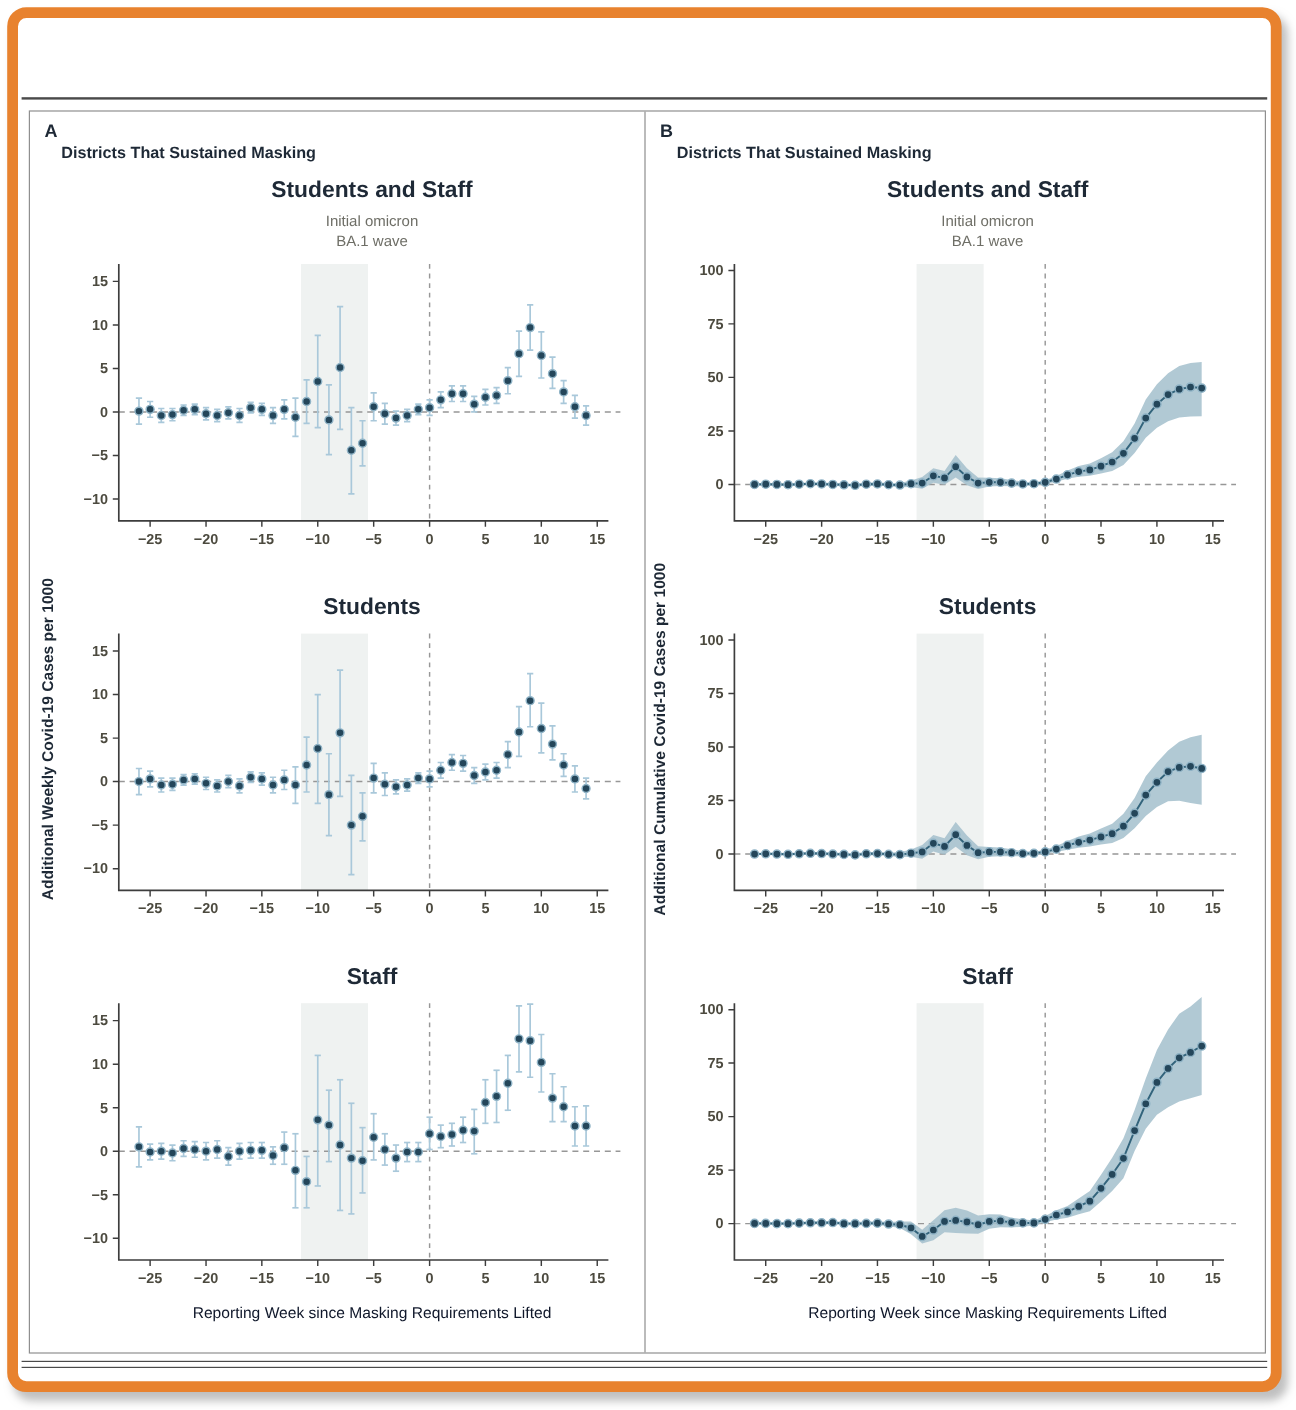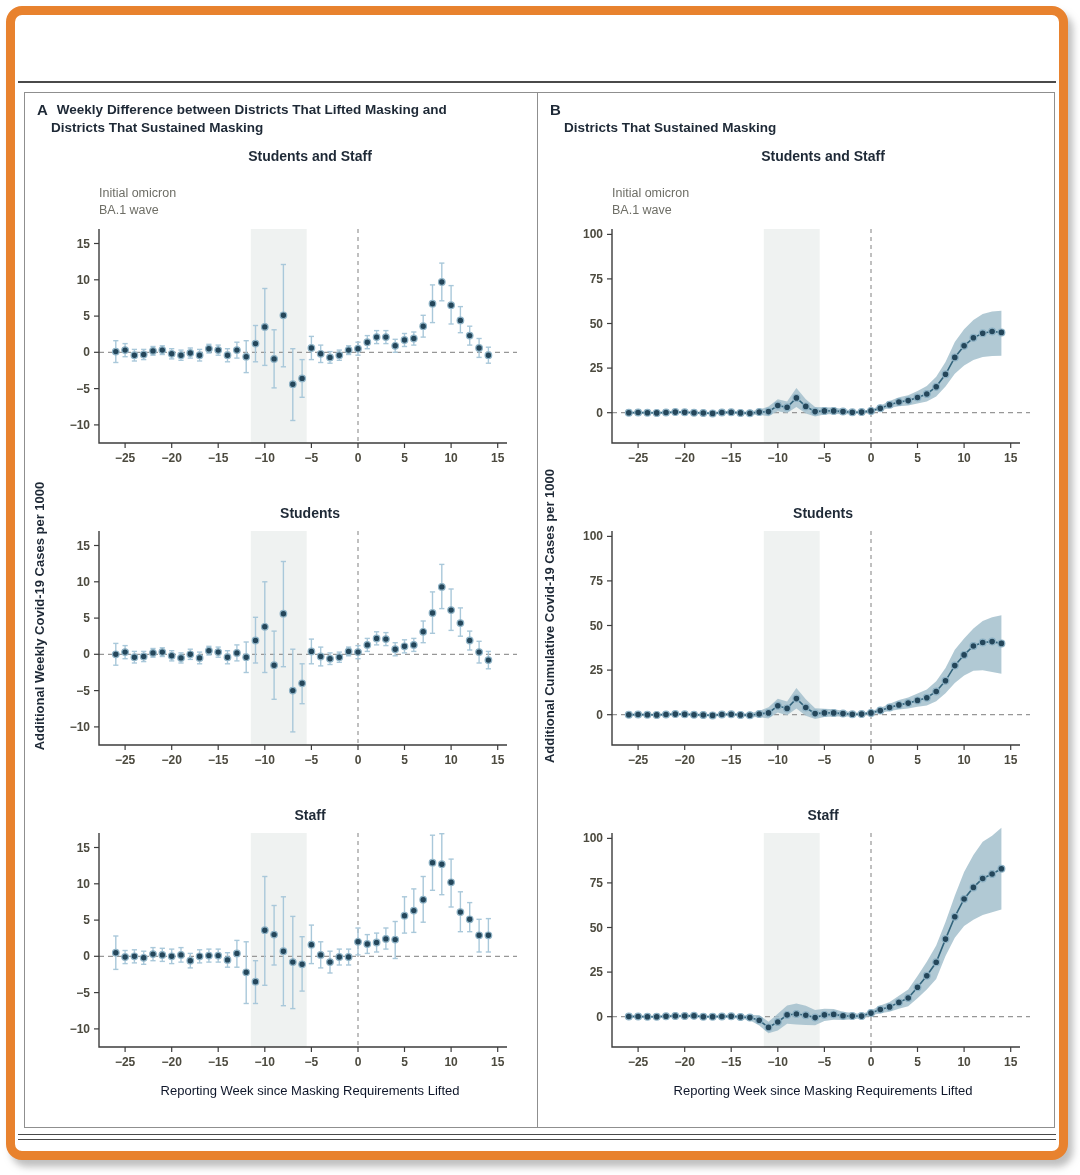--- a/index.html
+++ b/index.html
@@ -15,22 +15,22 @@
   .rule-b2{top:1124px;}
   .figure-box{position:absolute;top:77px;left:9px;width:1031px;height:1036px;border:1px solid #8F8F8F;box-sizing:border-box;display:flex;background:#ffffff;}
   .panel{position:relative;box-sizing:border-box;padding-top:8px;}
   .panel-a{width:513px;border-right:1px solid #8F8F8F;}
   .panel-b{flex:1;}
   .panel-header{margin:0 14px 12px 12px;min-height:34px;}
   .panel-letter{float:left;font-weight:bold;font-size:15px;color:#1E2936;margin-right:9px;}
   .panel-title{font-weight:bold;font-size:13.5px;color:#1E2936;line-height:1.3;}
   .panel-title .indent{margin-left:14px;}
   .chart-section{margin-bottom:28px;}
-  .chart-head{width:478px;margin-left:18px;padding-left:56px;box-sizing:border-box;text-align:center;font-weight:bold;font-size:14px;color:#1E2936;}
-  .chart-annotation{width:478px;margin-left:18px;padding-left:56px;box-sizing:border-box;color:#6E6E66;font-size:12.5px;line-height:1.35;margin-top:21px;height:34px;}
+  .chart-head{width:478px;margin-left:18px;padding-left:56px;box-sizing:border-box;text-align:center;font-weight:bold;font-size:19px;color:#1E2936;}
+  .chart-annotation{width:478px;margin-left:18px;padding-left:56px;box-sizing:border-box;text-align:center;color:#6E6E66;font-size:12.5px;line-height:1.35;margin-top:6px;height:34px;}
   .plot{width:478px;height:256px;margin-left:18px;margin-top:2px;}
   .xlabel{width:478px;margin-left:18px;padding-left:56px;box-sizing:border-box;text-align:center;font-weight:normal;font-size:13px;color:#0f172a;margin-top:2px;}
   .ylabel{position:absolute;width:500px;height:20px;left:-233px;top:513px;transform:rotate(-90deg);text-align:center;font-weight:bold;font-size:13px;color:#1E2936;white-space:nowrap;}
   .panel-b .ylabel{left:-236px;}
   .tick{font-family:"Liberation Sans",sans-serif;font-size:12px;font-weight:600;fill:#4C4A3F;}
 </style>
 </head>
 <body>
 
 <div class="frame">
@@ -38,21 +38,21 @@
 
 
     <div class="rule-top"></div>
 
     <div class="figure-box">
 
       <section class="panel panel-a">
         <div class="panel-header">
           <span class="panel-letter">A</span>
           <div class="panel-title">
-            <span>Weekly Difference between Districts That Lifted Masking and</span><br>
+            <br>
             <span class="indent">Districts That Sustained Masking</span>
           </div>
         </div>
         <div class="ylabel">Additional Weekly Covid-19 Cases per 1000</div>
 
         <div class="chart-section">
           <div class="chart-head">Students and Staff</div>
           <div class="chart-annotation">
             <span>Initial omicron</span><br>
             <span>BA.1 wave</span>

